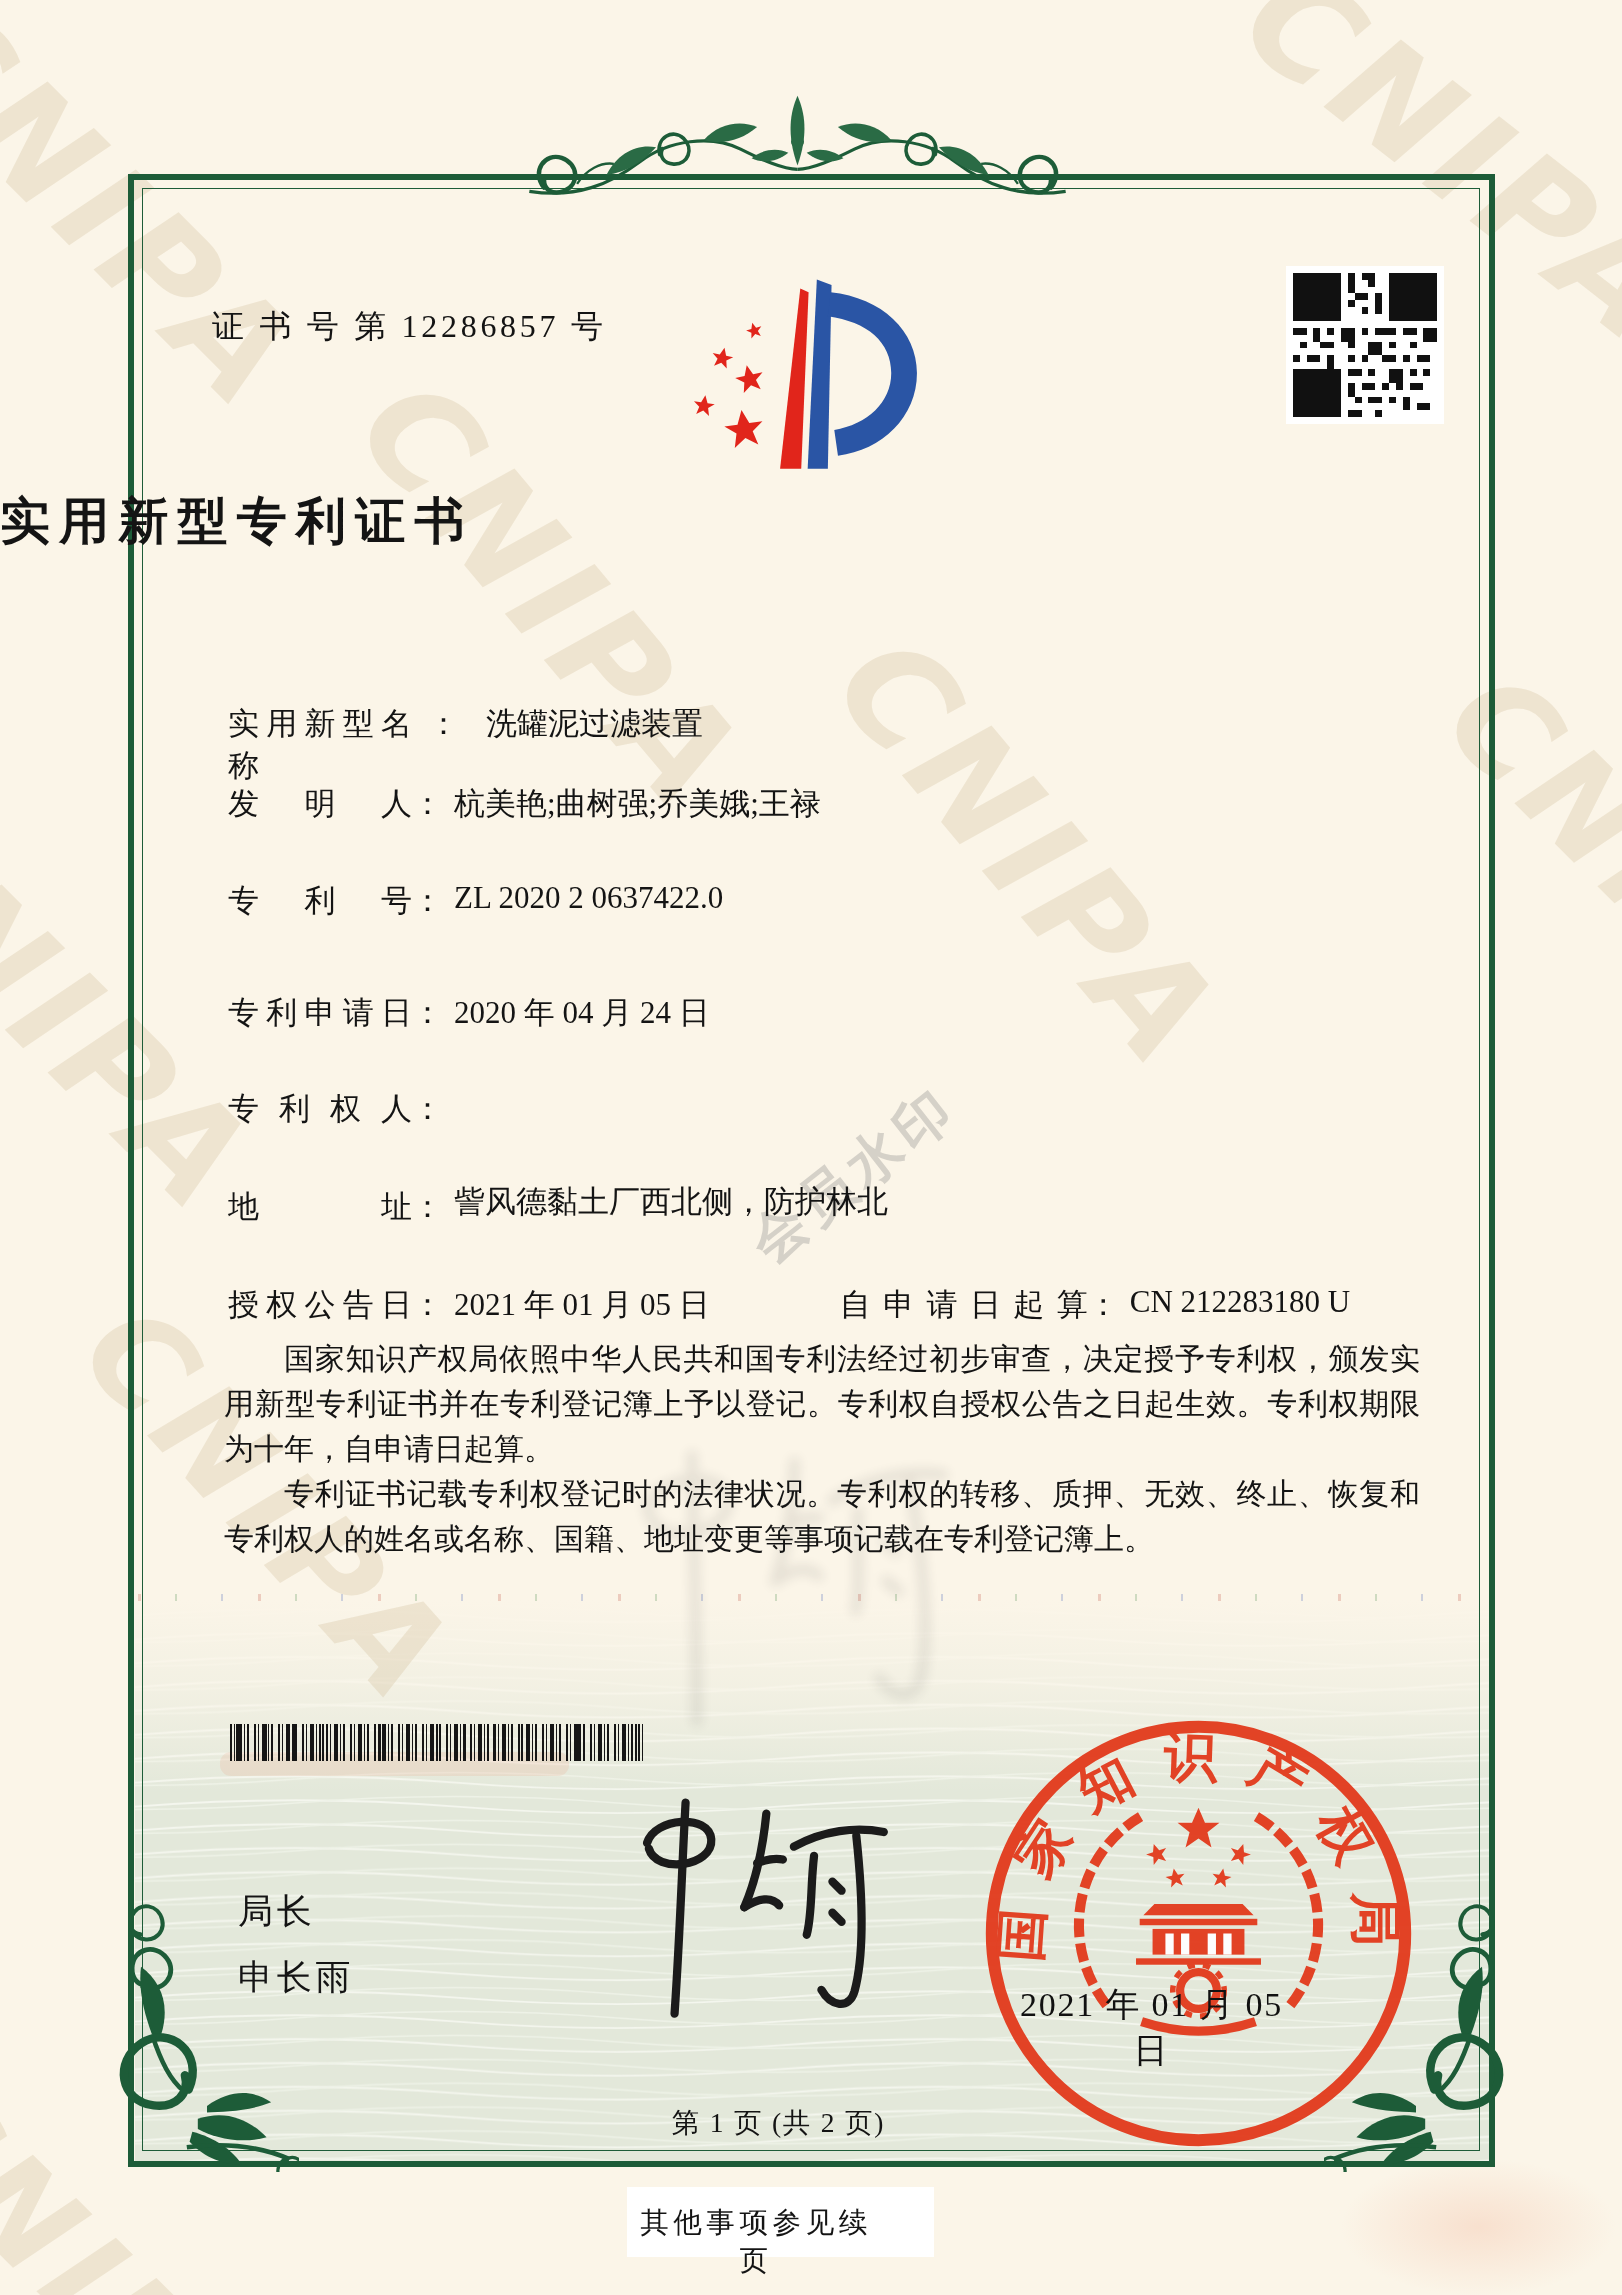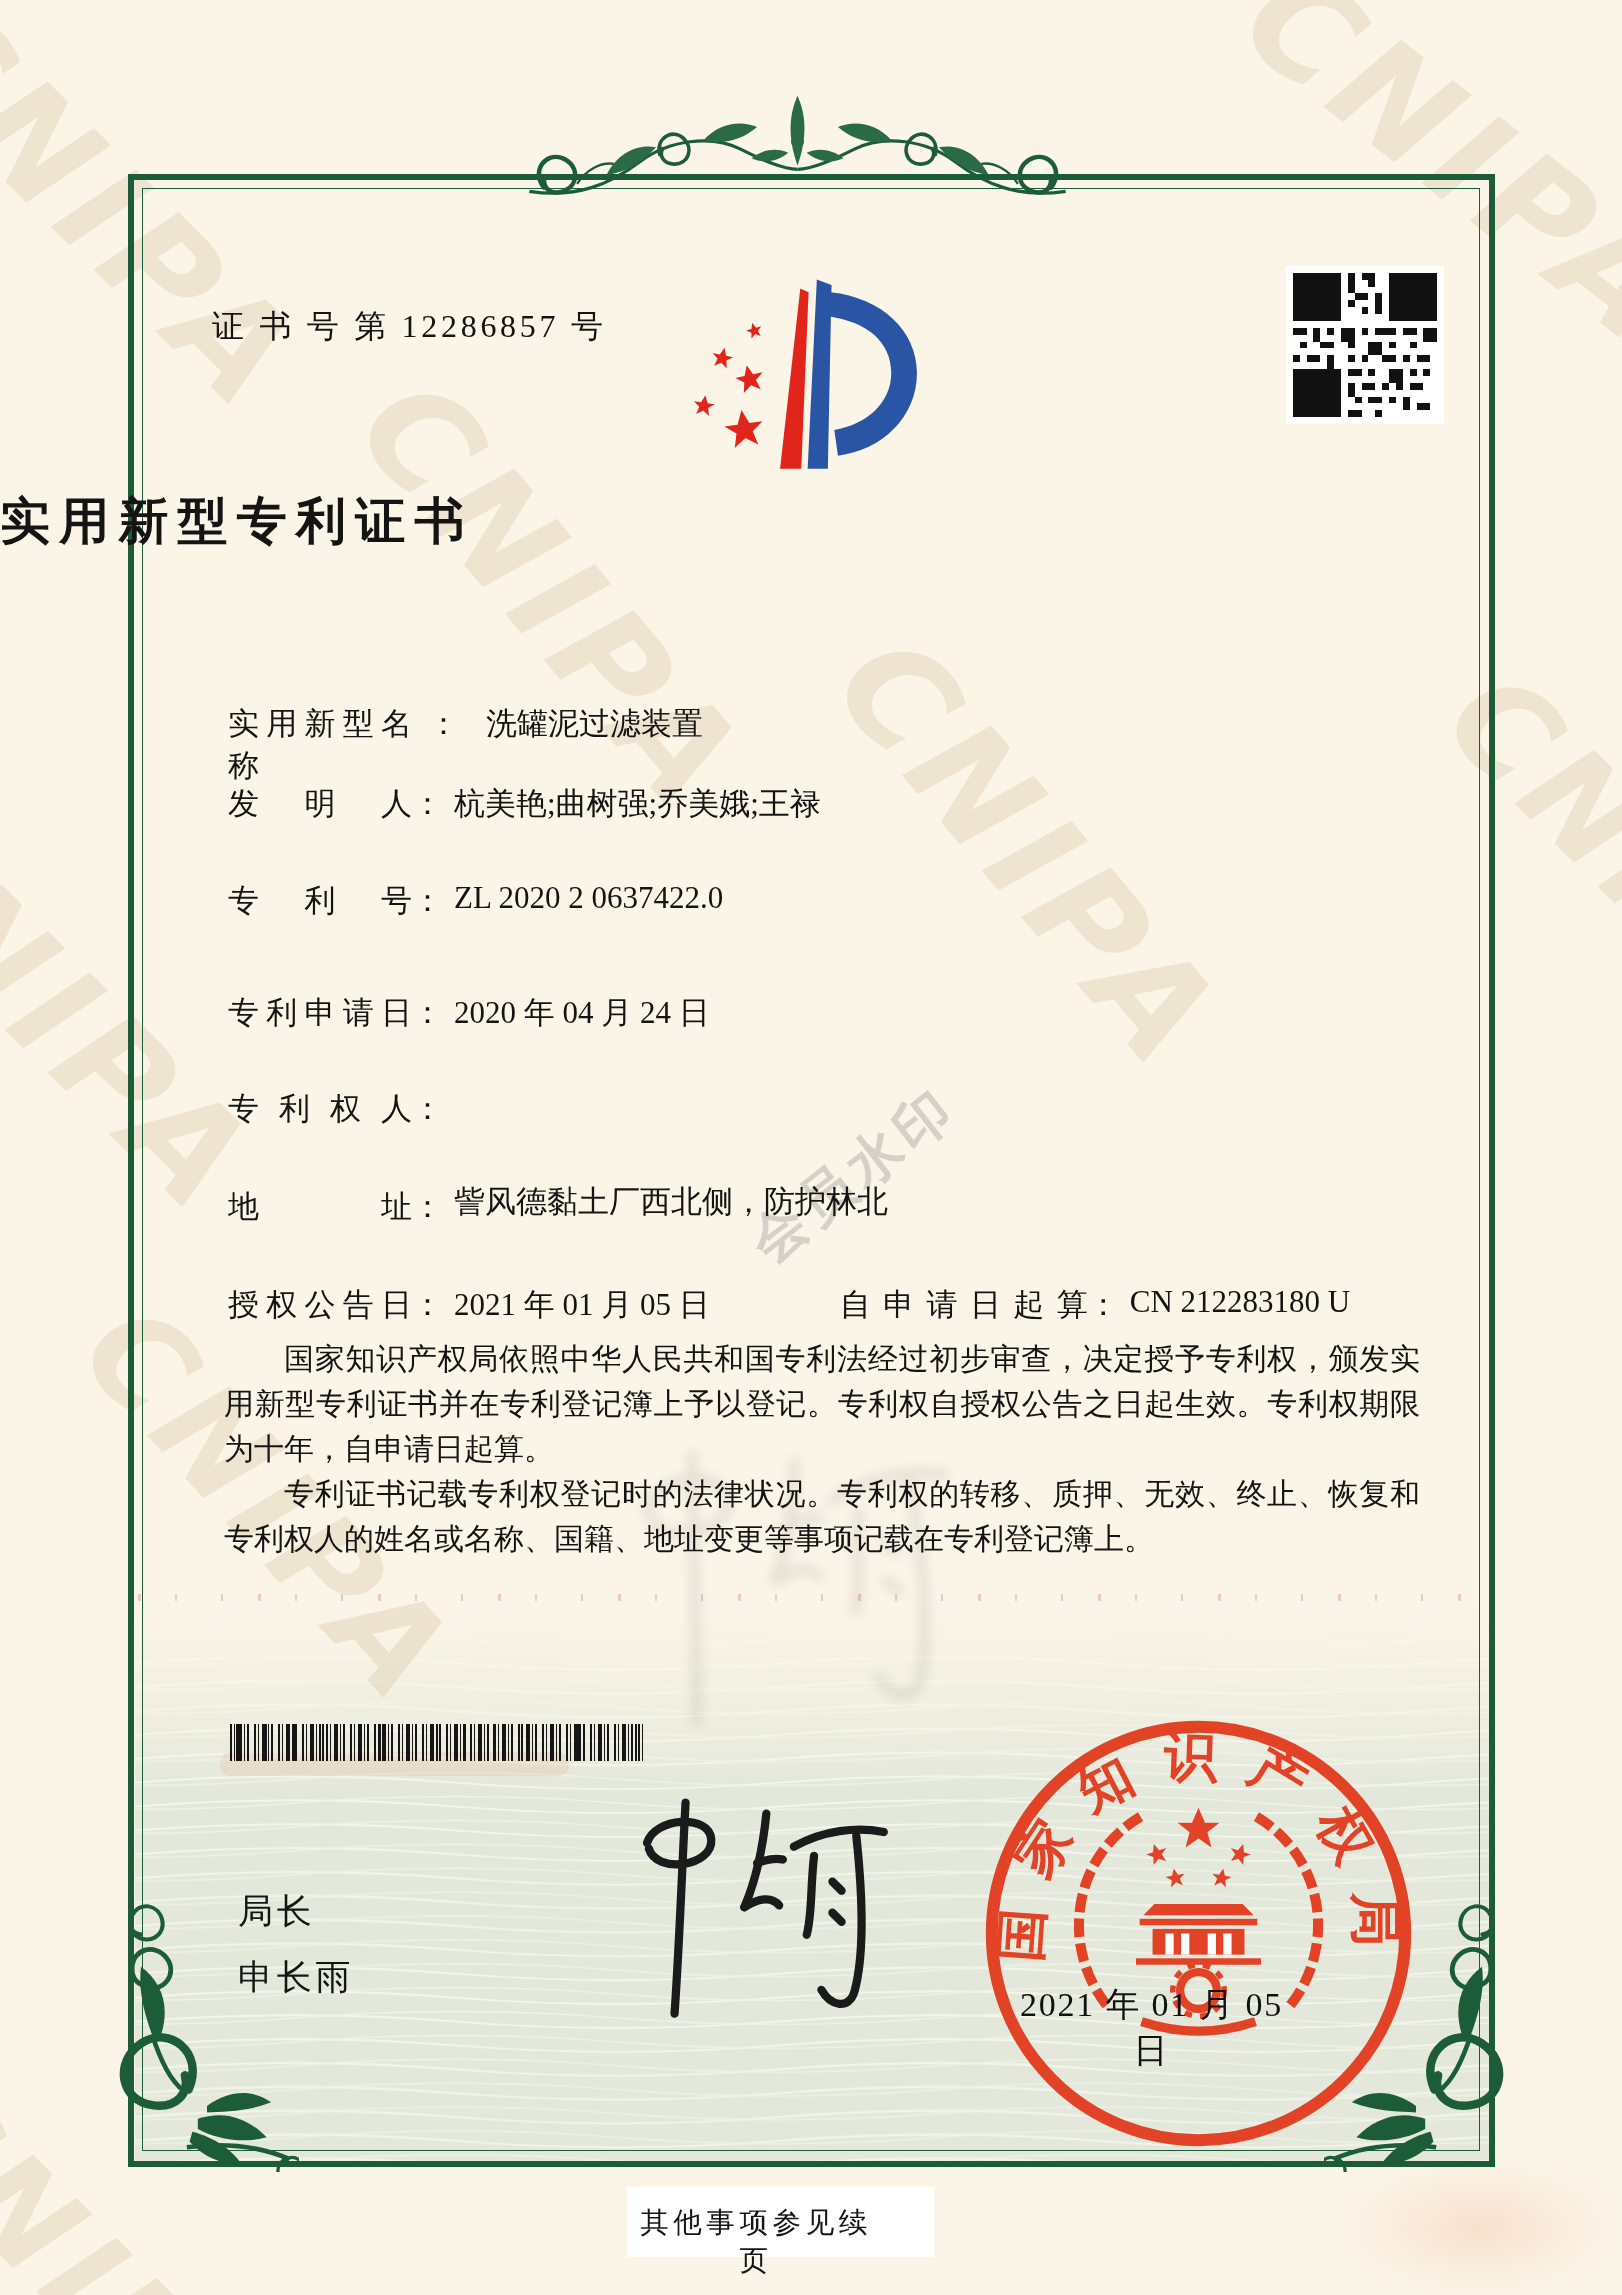--- a/index.html
+++ b/index.html
@@ -313,17 +313,18 @@
         <circle cx="0" cy="80" r="20" fill="none" stroke="#e23a1c" stroke-width="9"></circle>
         <circle cx="0" cy="80" r="28" fill="none" stroke="#e23a1c" stroke-width="6" stroke-dasharray="8 9"></circle>
         <path d="M-100,96 C -152,30 -136,-70 -58,-112" fill="none" stroke="#e23a1c" stroke-width="11" stroke-dasharray="20 7"></path>
         <path d="M100,96 C 152,30 136,-70 58,-112" fill="none" stroke="#e23a1c" stroke-width="11" stroke-dasharray="20 7"></path>
         <path d="M-62,114 C -20,128 20,128 62,114" fill="none" stroke="#e23a1c" stroke-width="10"></path>
       </g>
     </g>
   </svg>
   <div class="abs seal-date">2021 年 01 月 05 日</div>
 
+  <div class="abs page-info">第 1 页 (共 2 页)</div>
   <div class="abs cont-box"></div>
   <div class="abs cont-text">其他事项参见续页</div>
 
 </div>
 
 
 </body></html>

